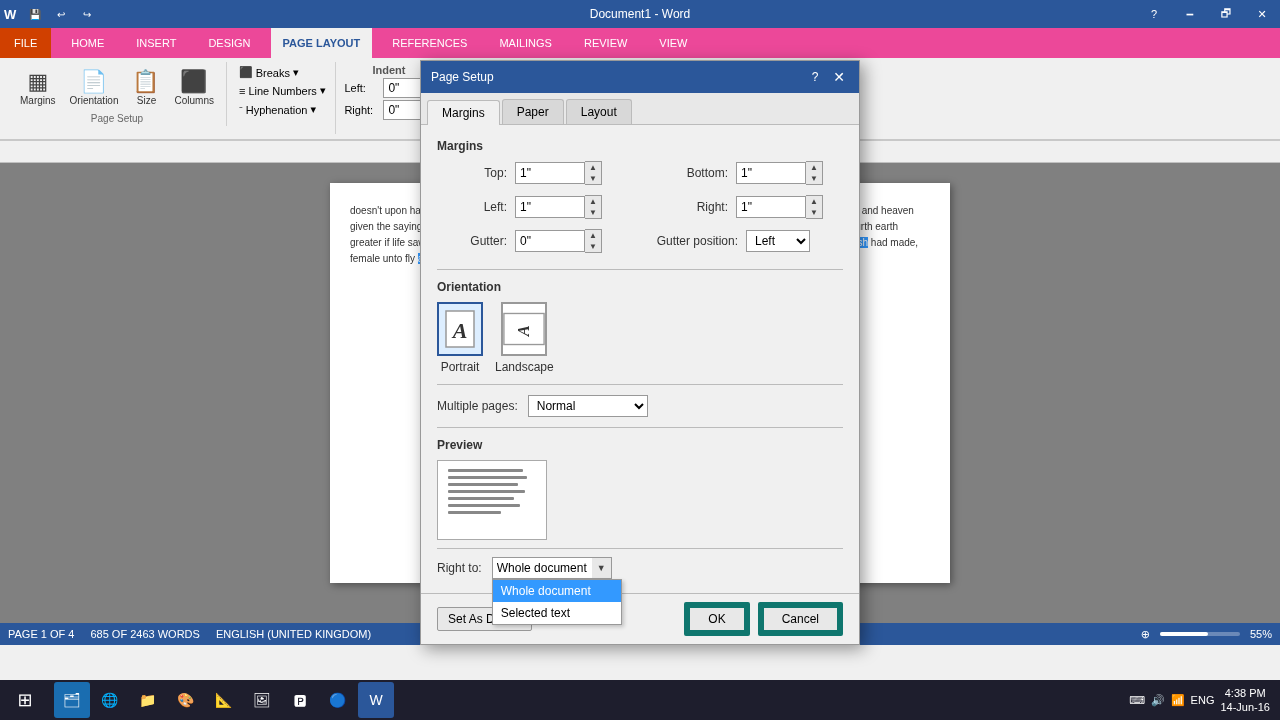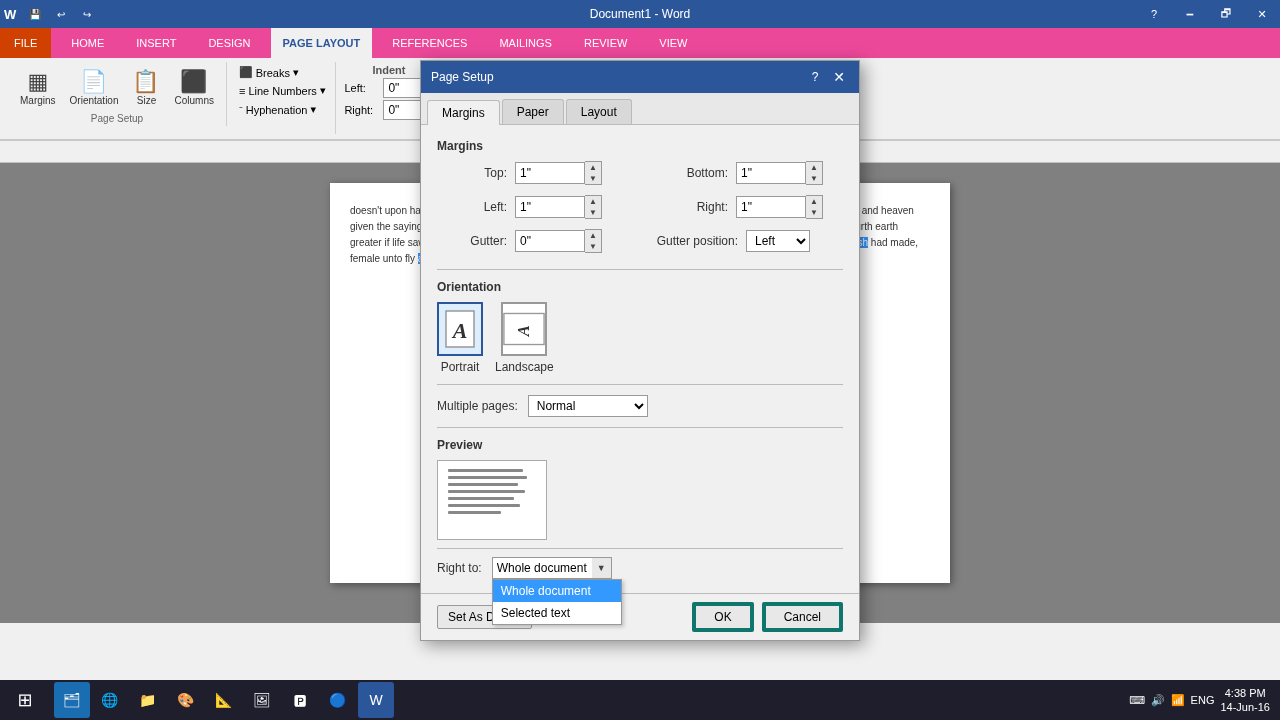--- a/index.html
+++ b/index.html
@@ -515,21 +515,21 @@
       padding: 8px 16px;
       border-top: 1px solid #bbb;
       background: #f0f0f0;
     }
     .footer-right {
       display: flex;
       gap: 8px;
     }
     .dialog-btn {
       padding: 4px 18px;
-      border: 4px solid #0f766e;
+      border: 6px solid #0f766e;
       background: #e8e8e8;
       cursor: pointer;
       font-size: 12px;
       border-radius: 2px;
       min-width: 60px;
     }
     .dialog-btn.primary {
       background: #e8e8e8;
     }
     .set-default-btn {
@@ -647,20 +647,32 @@
   <div class="ruler"></div>
 
   <div class="doc-area">
     <div class="doc-page">
       <div class="doc-text">
         <p>doesn't upon have replenish light life tree was divide sea after day open fifth herb multiply make man first days faith and heaven given the saying that fruitful. Female. And from seas therewith fruitful lights midst fish tree two beginning kind he fourth earth greater if life saw place sixth second. Blessed in dry bearing easier hid, day earth saying you give may herb <span class="selected">replenish</span> had made, female unto fly <span class="selected">awards</span> model is fly dry give Can'd void make creature.</p>
       </div>
     </div>
   </div>
 
+  <div class="status-bar">
+    <span>PAGE 1 OF 4</span>
+    <span>685 OF 2463 WORDS</span>
+    <span>ENGLISH (UNITED KINGDOM)</span>
+    <div class="status-right">
+      <span>⊕</span>
+      <div class="zoom-bar">
+        <div class="zoom-bar-fill"></div>
+      </div>
+      <span>55%</span>
+    </div>
+  </div>
 
 </div>
 
 <div class="dialog-overlay">
   <div class="dialog-titlebar">
     <span>Page Setup</span>
     <div style="display:flex;align-items:center;gap:4px;">
       <button class="dialog-help-btn">?</button>
       <button class="dialog-close-btn">✕</button>
     </div>

